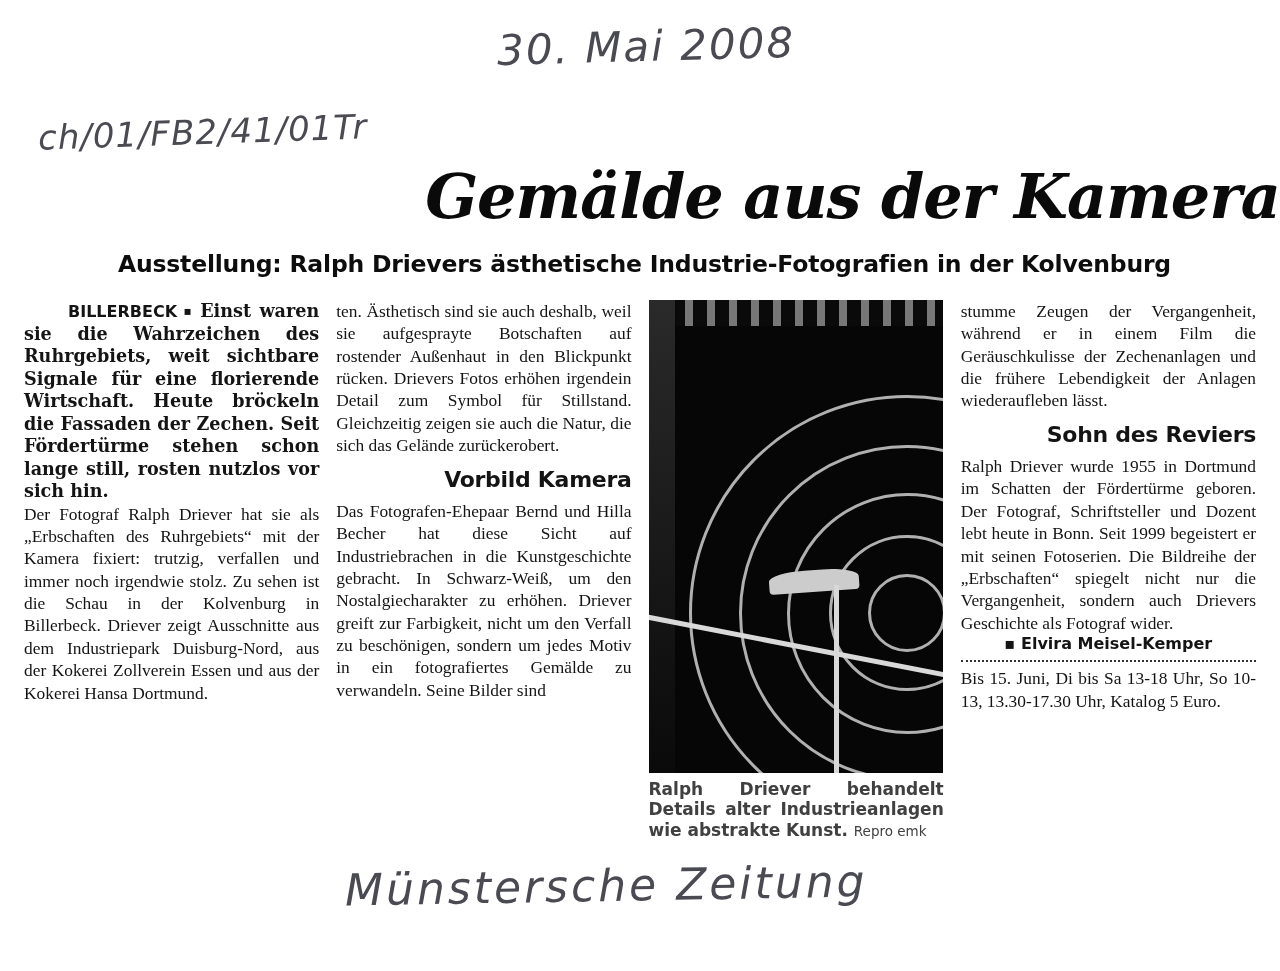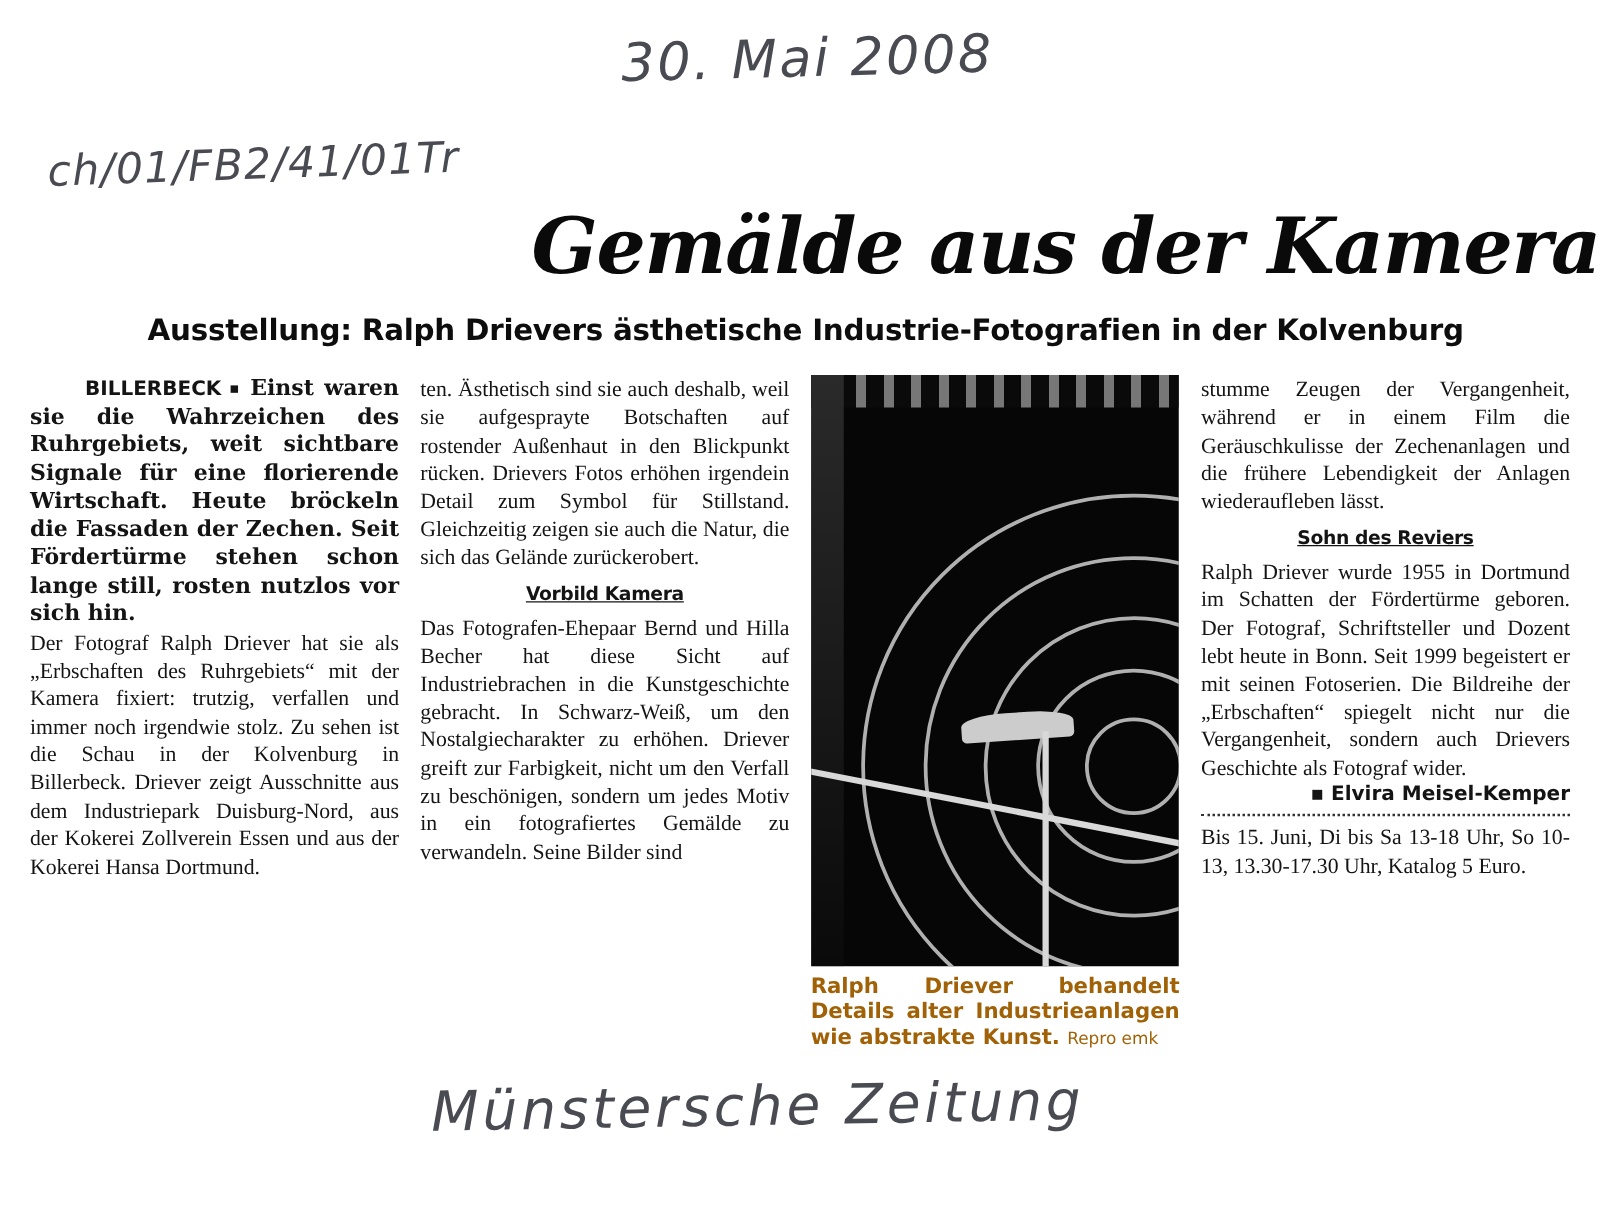--- a/index.html
+++ b/index.html
@@ -112,25 +112,24 @@
   .sq {
     font-size: 12px;
     vertical-align: middle;
   }
   .indent {
     text-indent: 18px;
   }
   .subhead {
     font-family: "DejaVu Sans", sans-serif;
     font-weight: bold;
-    font-size: 15px;
-    text-align: center;
+    font-size: 22px;
+    text-align: right;
     margin: 9px 0 6px 0;
     letter-spacing: -0.3px;
-    text-decoration: underline;
   }
 
   
   #photo-col {
     width: 296px;
     position: relative;
   }
   #photo {
     width: 294px;
     height: 473px;
@@ -179,33 +178,33 @@
     left: 0; top: 0; width: 26px; height: 100%;
     background: linear-gradient(180deg,#2a2a2a,#0a0a0a);
   }
   #caption {
     margin-top: 6px;
     font-family: "DejaVu Sans", sans-serif;
     font-weight: bold;
     font-size: 17px;
     line-height: 1.2;
     text-align: justify;
-    color: #a16207;
+    color: #404040;
   }
   #credit {
     font-weight: normal;
     font-family: "DejaVu Sans", sans-serif;
     font-size: 13.5px;
   }
   .dotted {
     border-top: 2px dotted #333;
     margin: 6px 0 5px 0;
   }
   .byline {
-    text-align: right;
+    text-align: center;
     font-family: "DejaVu Sans", sans-serif;
     font-weight: bold;
     font-size: 16px;
   }
   .info {
     font-size: 17.4px;
     line-height: 1.285;
     text-align: justify;
   }
 </style>

